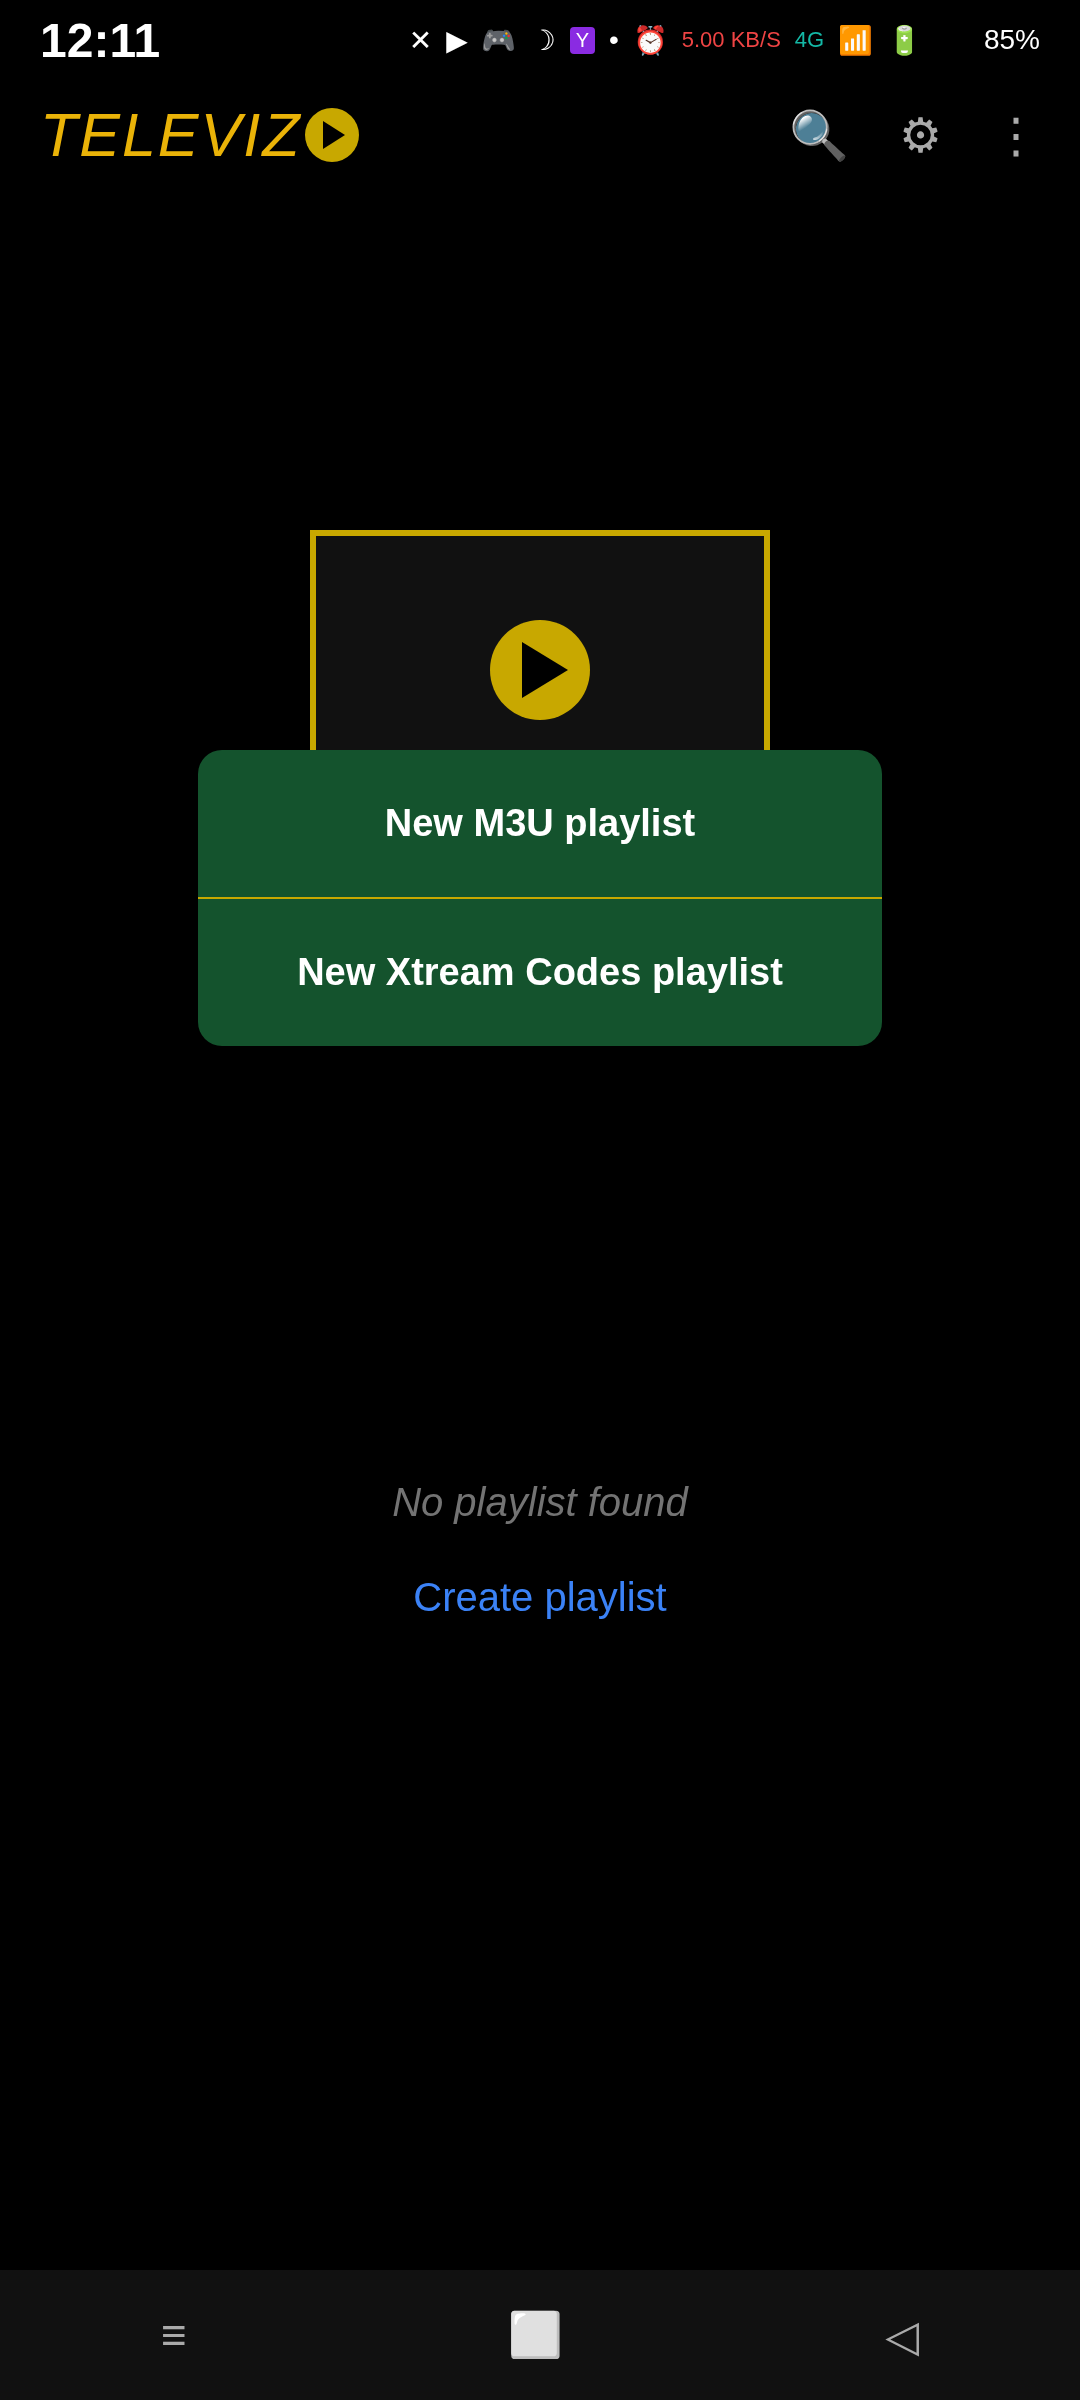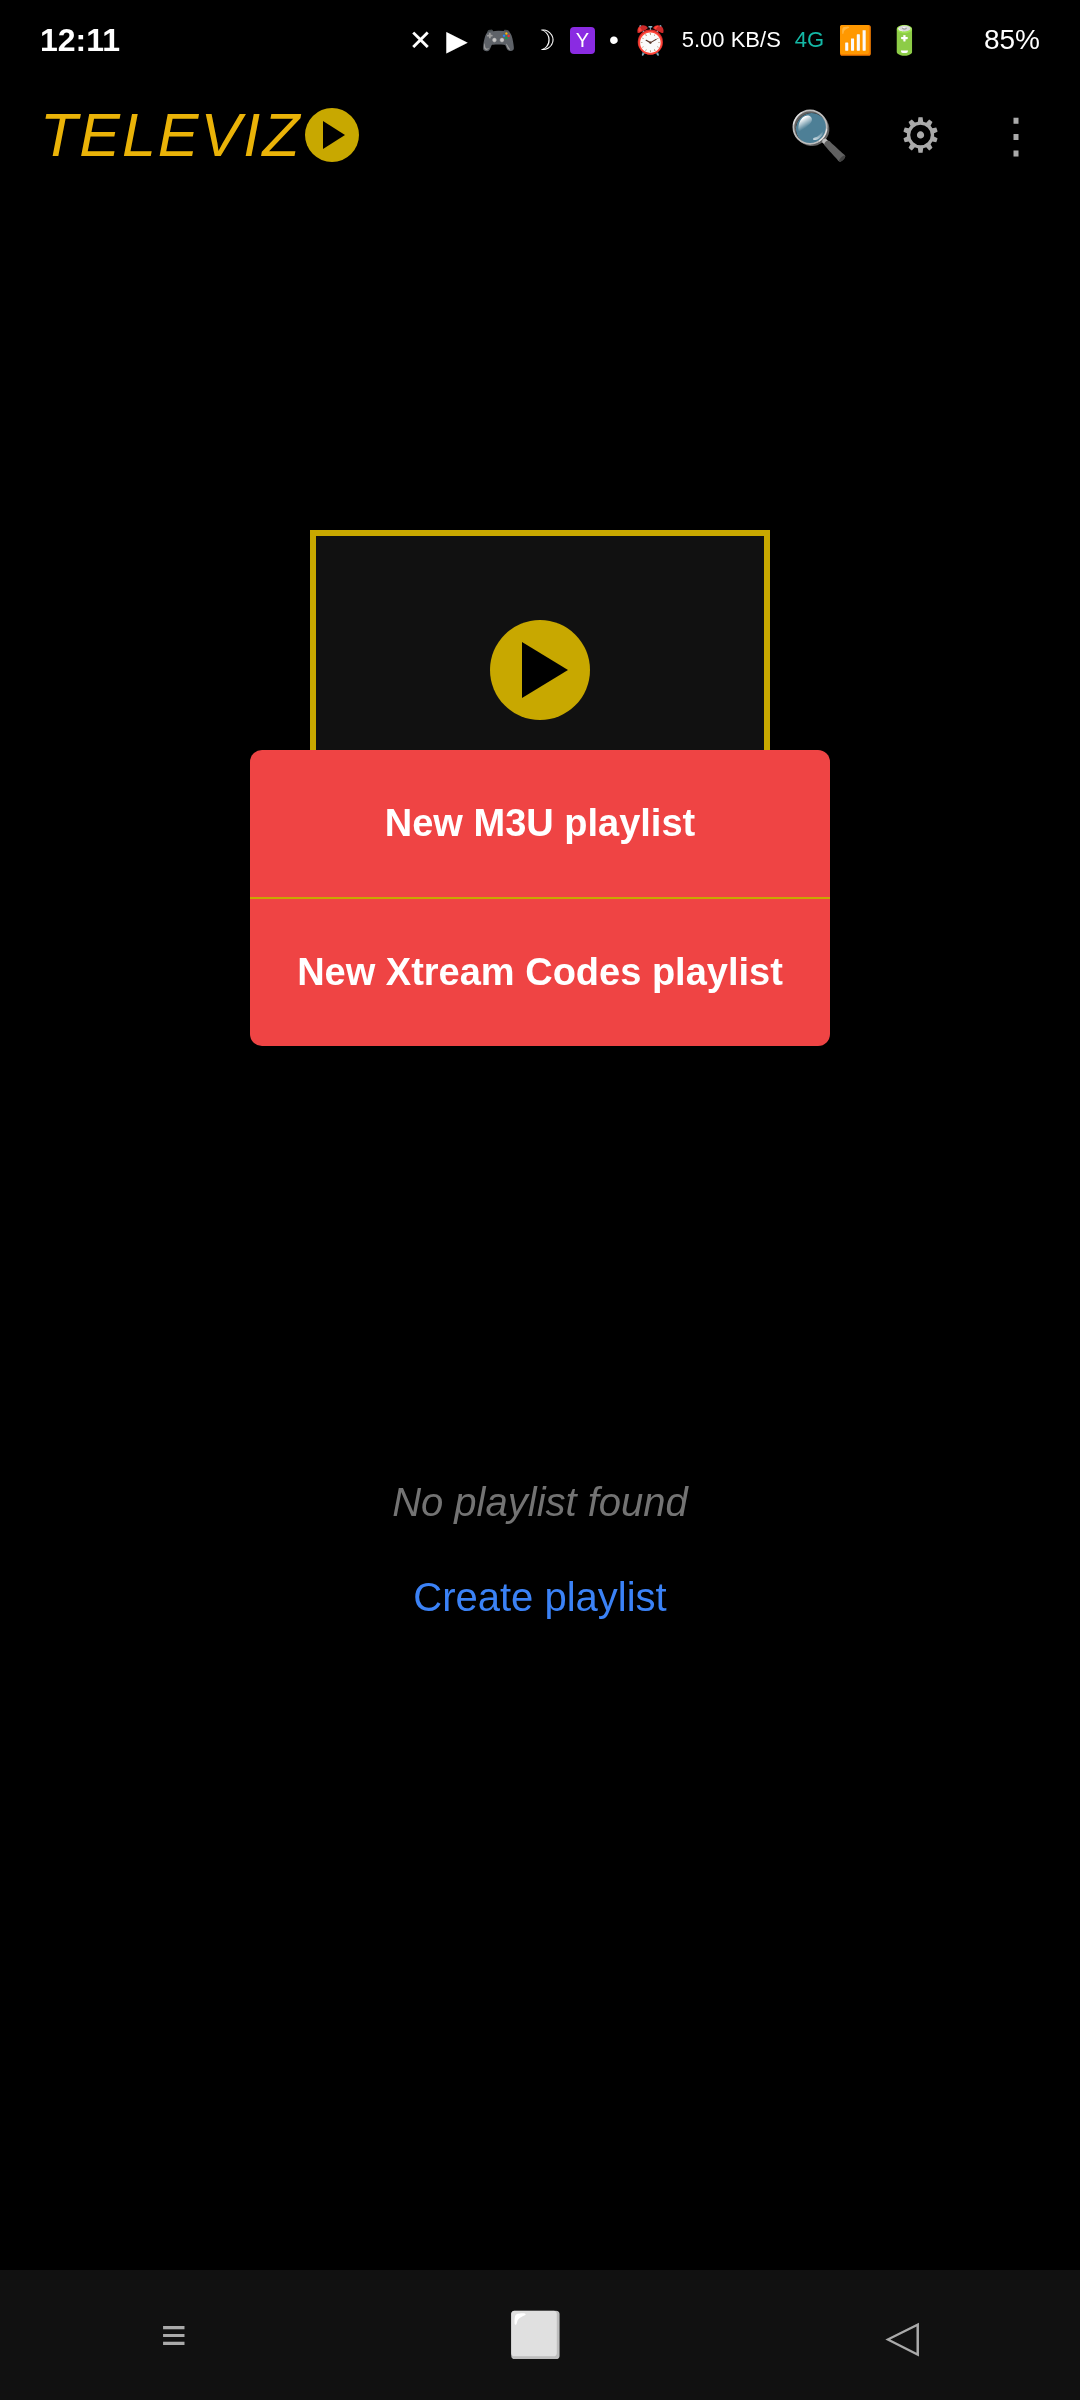--- a/index.html
+++ b/index.html
@@ -19,21 +19,21 @@
       width: 100%;
       height: 80px;
       display: flex;
       align-items: center;
       justify-content: space-between;
       padding: 0 40px;
       background: #000;
     }
     .status-time {
       color: #fff;
-      font-size: 32px;
+      font-size: 48px;
       font-weight: 600;
     }
     .status-icons {
       display: flex;
       align-items: center;
       gap: 14px;
     }
     .status-icons span {
       color: #fff;
       font-size: 28px;
@@ -130,23 +130,23 @@
       width: 0;
       height: 0;
       border-top: 28px solid transparent;
       border-bottom: 28px solid transparent;
       border-left: 46px solid #000;
       margin-left: 10px;
     }
 
     
     .bottom-sheet {
-      width: 580px;
-      background: #ef4444;
-      border-radius: 12px;
+      width: 684px;
+      background: #14532d;
+      border-radius: 24px;
       position: absolute;
       top: 560px;
       left: 50%;
       transform: translateX(-50%);
       z-index: 10;
       overflow: hidden;
     }
     .sheet-item {
       padding: 52px 40px;
       text-align: center;
@@ -211,21 +211,21 @@
 <div class="status-bar">
   <span class="status-time">12:11</span>
   <div class="status-icons">
     <span class="notif-icon">✕</span>
     <span class="notif-icon">▶</span>
     <span class="notif-icon">🎮</span>
     <span class="notif-icon">☽</span>
     <span class="notif-icon" style="background:#8a2be2;color:#fff;font-size:20px;padding:2px 6px;border-radius:4px;">Y</span>
     <span class="notif-icon">•</span>
     <span class="notif-icon">⏰</span>
-    <span style="font-size:22px;color:#ffffff;">5.00 KB/S</span>
+    <span style="font-size:22px;color:#ef4444;">5.00 KB/S</span>
     <span style="font-size:22px;color:#14b8a6;">4G</span>
     <span class="notif-icon">📶</span>
     <span class="notif-icon">🔋</span>
     <span class="battery-text">85%</span>
   </div>
 </div>
 
 <div class="app-bar">
   <div class="app-logo">
     <span class="app-logo-text">TELEVIZ</span>

